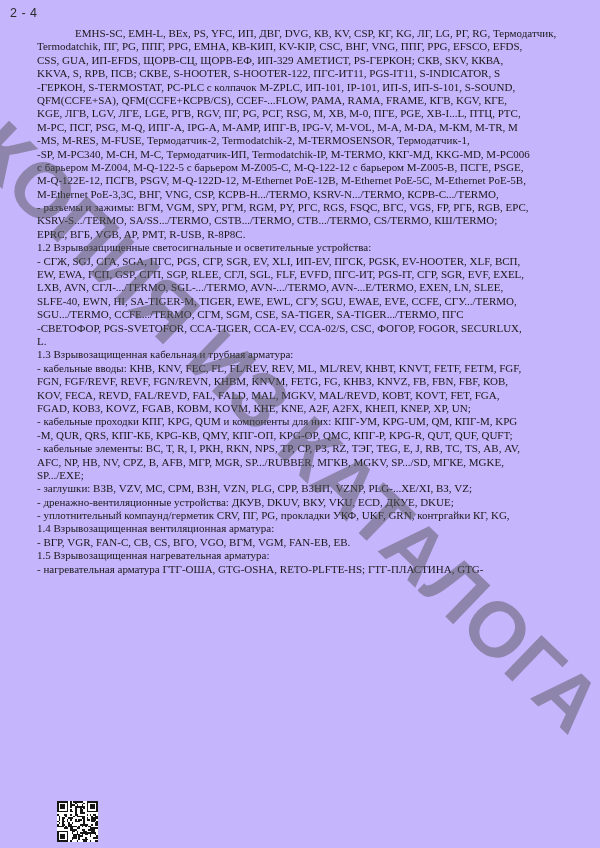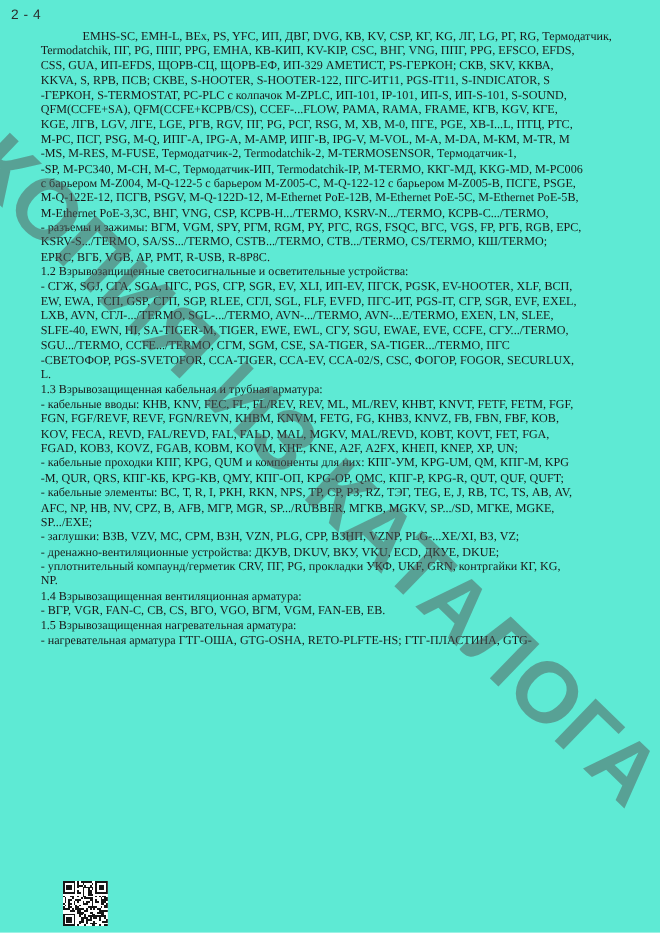--- a/index.html
+++ b/index.html
@@ -7,21 +7,21 @@
     padding: 0;
     width: 600px;
     height: 848px;
     background: #ffffff;
     overflow: hidden;
   }
   .page {
     position: relative;
     width: 600px;
     height: 848px;
-    background: #5eead4;
+    background: #c4b5fd;
     font-family: "Liberation Serif", serif;
   }
   .page-number {
     position: absolute;
     left: 10px;
     top: 6px;
     font-family: "Liberation Sans", sans-serif;
     font-size: 12.5px;
     letter-spacing: 0.5px;
     color: #2b2b2b;
@@ -105,21 +105,20 @@
       <div class="text-line">KOV, FECA, REVD, FAL/REVD, FAL, FALD, MAL, MGKV, MAL/REVD, КОВТ, KOVT, FET, FGA,</div>
       <div class="text-line">FGAD, КОВЗ, KOVZ, FGAB, КОВМ, KOVM, КНЕ, KNE, A2F, A2FX, КНЕП, KNEP, XP, UN;</div>
       <div class="text-line">- кабельные проходки КПГ, KPG, QUM и компоненты для них: КПГ-УМ, KPG-UM, QM, КПГ-М, KPG</div>
       <div class="text-line">-M, QUR, QRS, КПГ-КБ, KPG-KB, QMY, КПГ-ОП, KPG-OP, QMC, КПГ-Р, KPG-R, QUT, QUF, QUFT;</div>
       <div class="text-line">- кабельные элементы: ВС, Т, R, I, РКН, RKN, NPS, ТР, СР, РЗ, RZ, ТЭГ, TEG, Е, J, RB, ТС, TS, АВ, AV,</div>
       <div class="text-line">AFC, NP, НВ, NV, CPZ, В, AFB, МГР, MGR, SP.../RUBBER, МГКВ, MGKV, SP.../SD, МГКЕ, MGKE,</div>
       <div class="text-line">SP.../EXE;</div>
       <div class="text-line">- заглушки: ВЗВ, VZV, МС, СРМ, ВЗН, VZN, PLG, СРР, ВЗНП, VZNP, PLG-...XE/XI, ВЗ, VZ;</div>
       <div class="text-line">- дренажно-вентиляционные устройства: ДКУВ, DKUV, ВКУ, VKU, ECD, ДКУЕ, DKUE;</div>
       <div class="text-line">- уплотнительный компаунд/герметик CRV, ПГ, PG, прокладки УКФ, UKF, GRN, контргайки КГ, KG,</div>
-      <div class="text-line">NP.</div>
       <div class="text-line">1.4 Взрывозащищенная вентиляционная арматура:</div>
       <div class="text-line">- ВГР, VGR, FAN-C, СВ, CS, ВГО, VGO, ВГМ, VGM, FAN-EB, EB.</div>
       <div class="text-line">1.5 Взрывозащищенная нагревательная арматура:</div>
       <div class="text-line">- нагревательная арматура ГТГ-ОША, GTG-OSHA, RETO-PLFTE-HS; ГТГ-ПЛАСТИНА, GTG-</div>
     </div>
 
   <div class="watermark">КОПИЯ ИЗ КАТАЛОГА</div>
 
   <div class="qr">
       <svg viewBox="0 0 25 25" shape-rendering="crispEdges">

